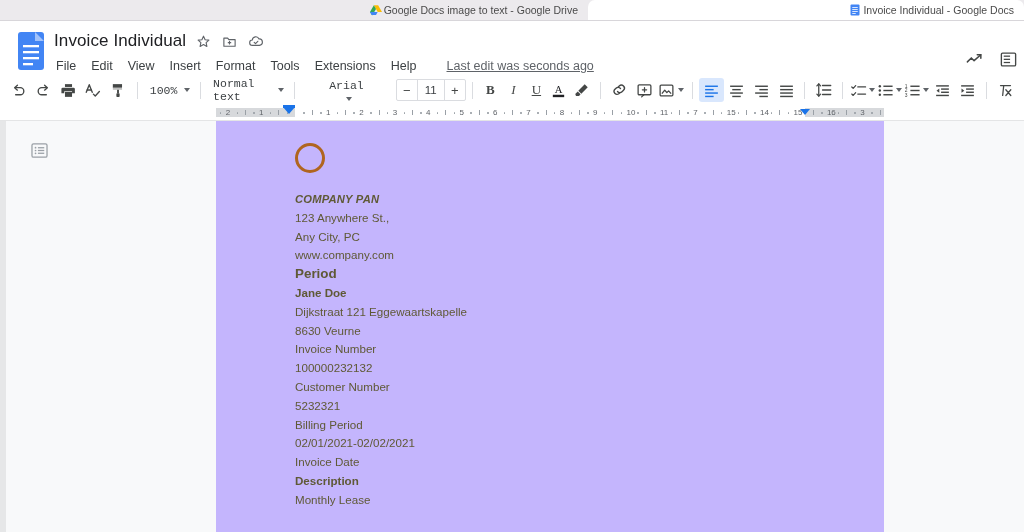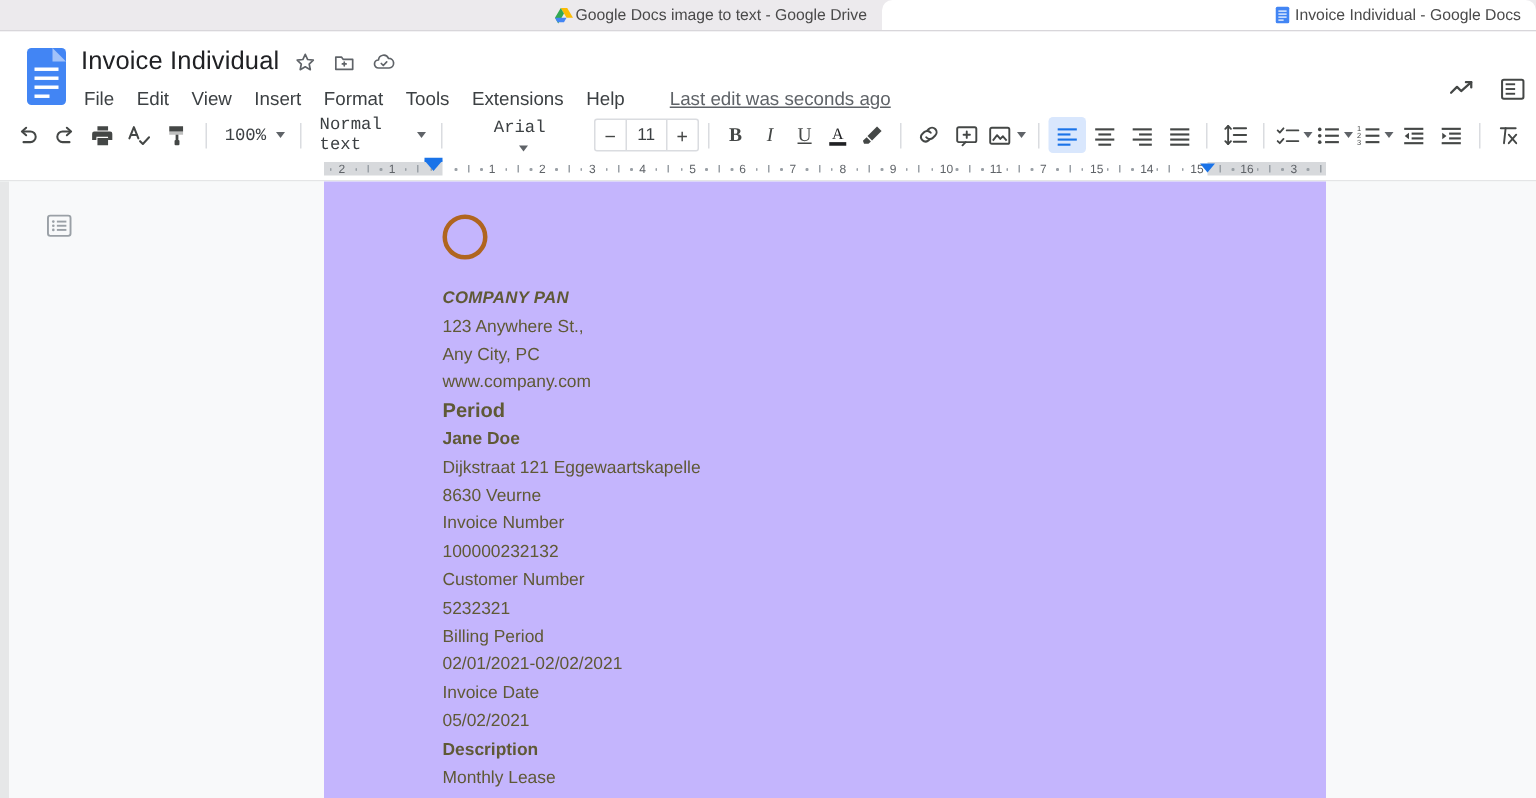--- a/index.html
+++ b/index.html
@@ -581,20 +581,19 @@
             <div class="doc-p b">Jane Doe</div>
             <div class="doc-p ">Dijkstraat 121 Eggewaartskapelle</div>
             <div class="doc-p ">8630 Veurne</div>
             <div class="doc-p ">Invoice Number</div>
             <div class="doc-p ">100000232132</div>
             <div class="doc-p ">Customer Number</div>
             <div class="doc-p ">5232321</div>
             <div class="doc-p ">Billing Period</div>
             <div class="doc-p ">02/01/2021-02/02/2021</div>
             <div class="doc-p ">Invoice Date</div>
-            <div class="doc-p ">05/02/2021</div>
             <div class="doc-p b">Description</div>
             <div class="doc-p ">Monthly Lease</div>
           </div>
       </div>
     </div>
   </div>
 </div>
 
 </body></html>

